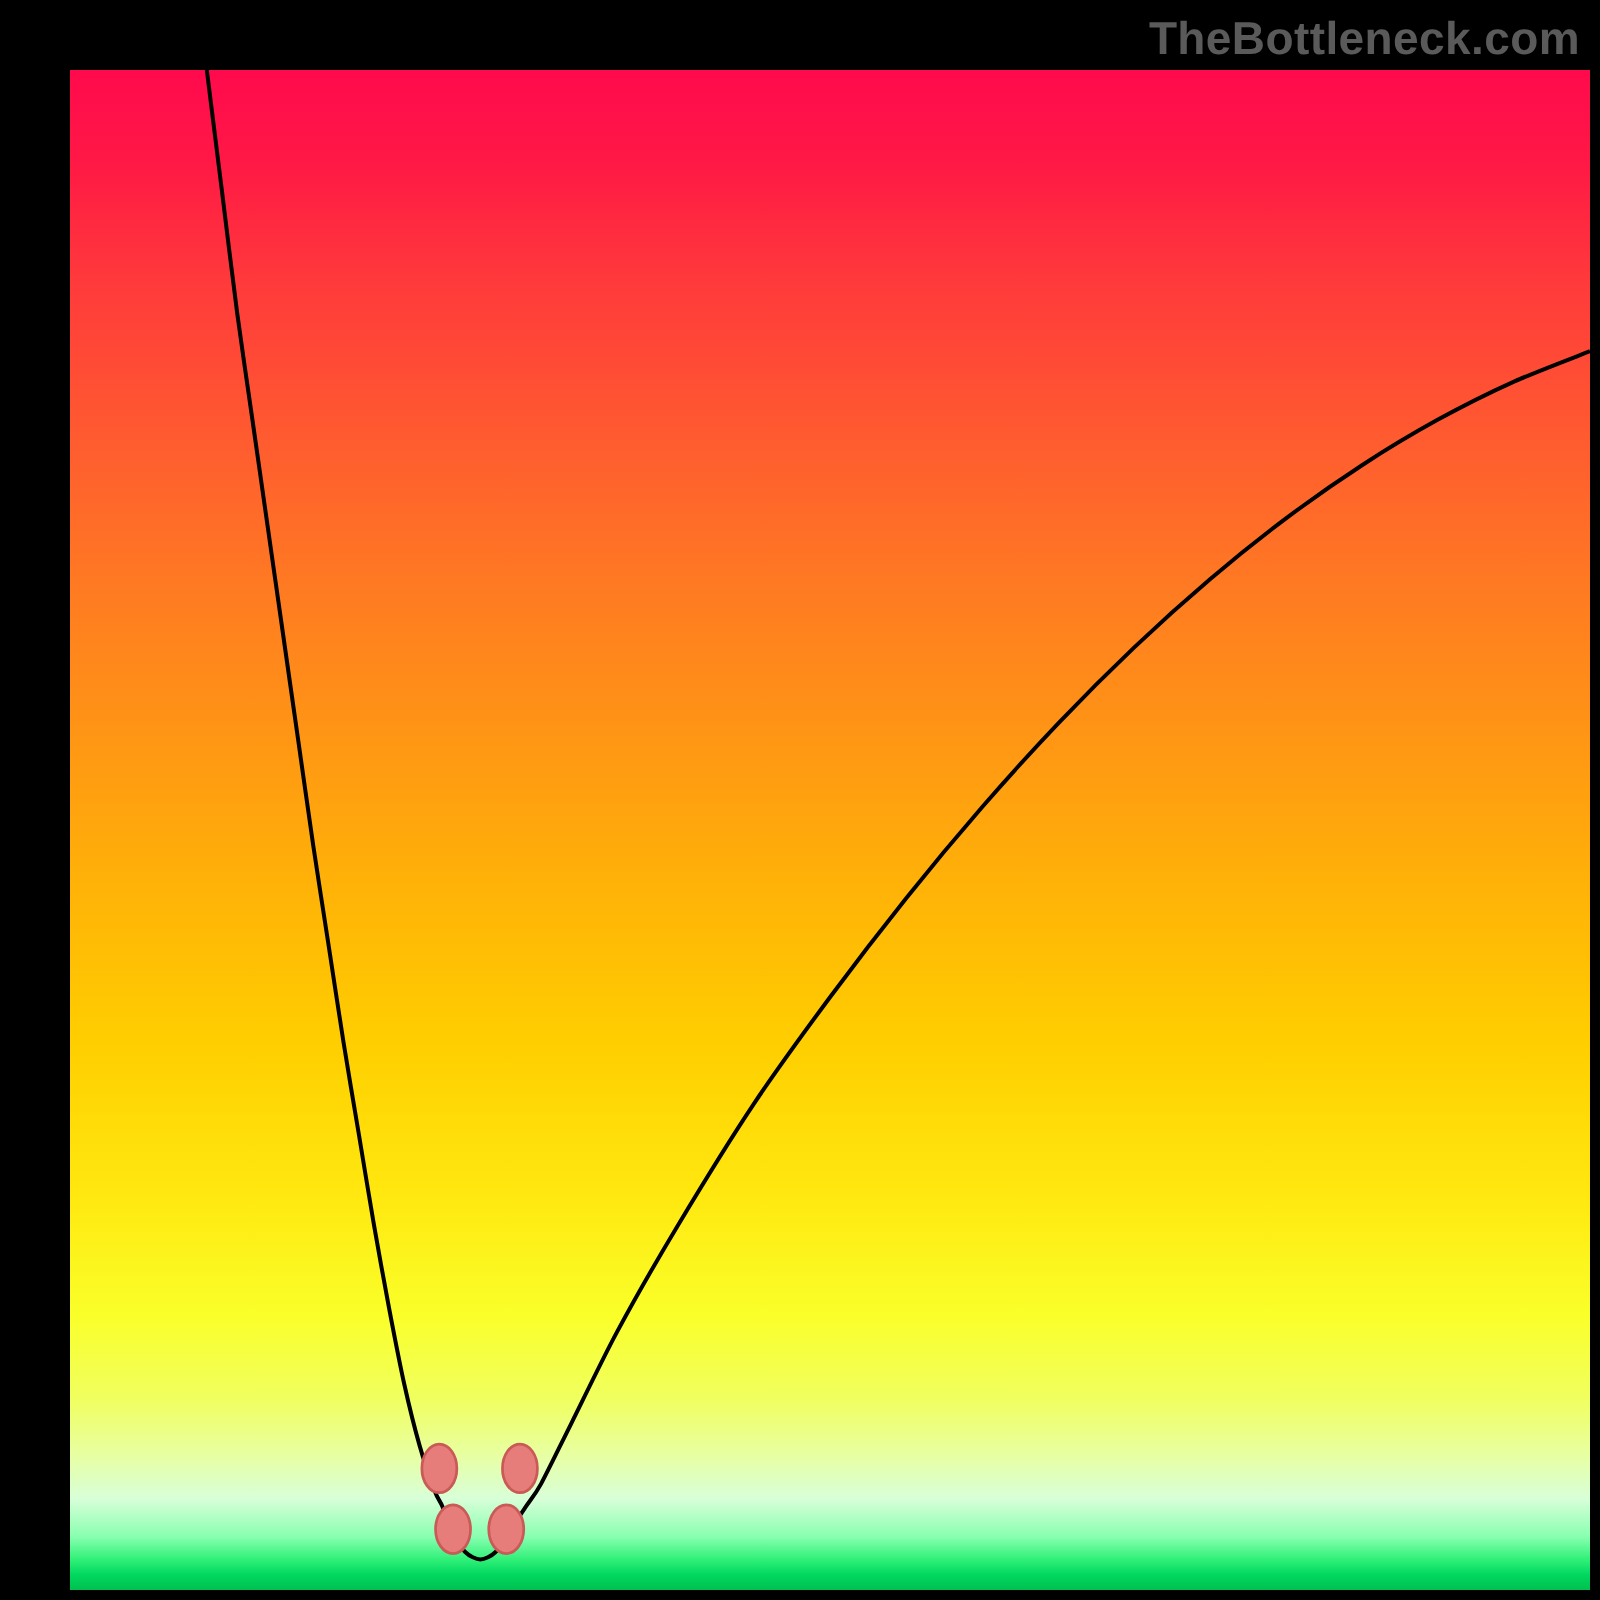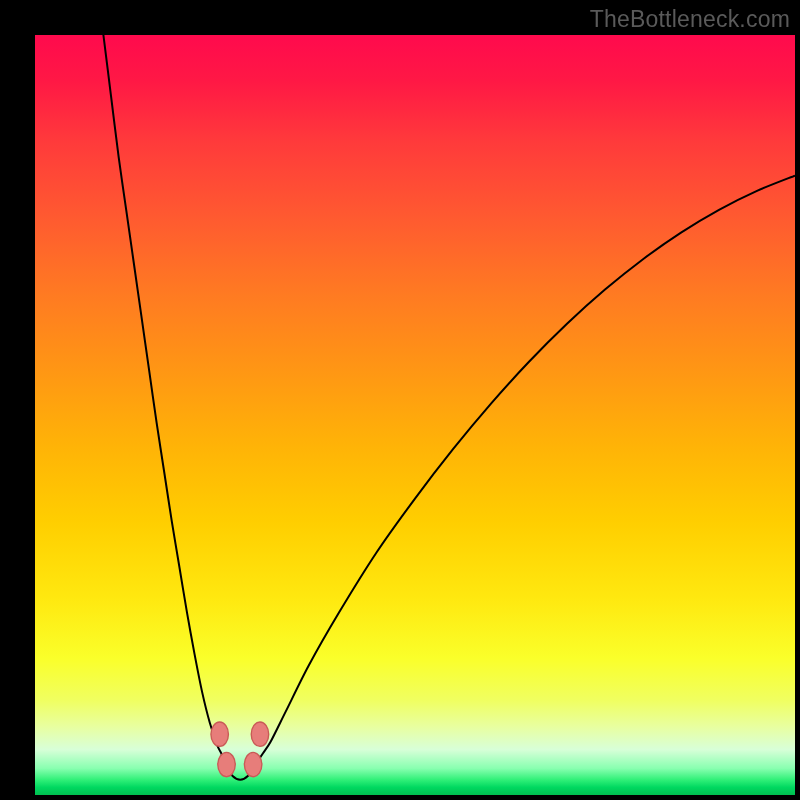--- a/index.html
+++ b/index.html
@@ -57,21 +57,21 @@
     width: 100%;
     height: 100%;
   }
   .watermark {
     position: absolute;
     top: 6px;
     right: 10px;
     color: #5a5a5a;
     font-size: 23px;
     letter-spacing: 0.2px;
-    font-weight: 400;
+    font-weight: 700;
   }
 </style>
 </head>
 <body>
 
 <div class="frame">
   <div class="plot">
     <div class="gradient"></div>
     <svg class="curve" viewBox="0 0 100 100" preserveAspectRatio="none">
       <path id="curve-path" fill="none" stroke="#000000" stroke-width="2" vector-effect="non-scaling-stroke" d="M 9.000 0.000 C 9.133 1.067, 9.733 5.867, 10.000 8.000 C 10.267 10.133, 10.733 14.000, 11.000 16.000 C 11.267 18.000, 11.733 21.133, 12.000 23.000 C 12.267 24.867, 12.733 28.133, 13.000 30.000 C 13.267 31.867, 13.733 35.133, 14.000 37.000 C 14.267 38.867, 14.733 42.133, 15.000 44.000 C 15.267 45.867, 15.733 49.200, 16.000 51.000 C 16.267 52.800, 16.733 55.767, 17.000 57.500 C 17.267 59.233, 17.733 62.333, 18.000 64.000 C 18.267 65.667, 18.733 68.400, 19.000 70.000 C 19.267 71.600, 19.733 74.467, 20.000 76.000 C 20.267 77.533, 20.733 80.100, 21.000 81.500 C 21.267 82.900, 21.733 85.300, 22.000 86.500 C 22.267 87.700, 22.733 89.567, 23.000 90.500 C 23.267 91.433, 23.800 92.967, 24.000 93.500 C 24.200 94.033, 24.367 94.167, 24.500 94.500 C 24.633 94.833, 24.800 95.600, 25.000 96.000 C 25.200 96.400, 25.733 97.233, 26.000 97.500 C 26.267 97.767, 26.733 98.000, 27.000 98.000 C 27.267 98.000, 27.733 97.767, 28.000 97.500 C 28.267 97.233, 28.733 96.400, 29.000 96.000 C 29.267 95.600, 29.733 94.900, 30.000 94.500 C 30.267 94.100, 30.600 93.733, 31.000 93.000 C 31.400 92.267, 32.333 90.333, 33.000 89.000 C 33.667 87.667, 35.067 84.733, 36.000 83.000 C 36.933 81.267, 38.800 78.000, 40.000 76.000 C 41.200 74.000, 43.667 70.000, 45.000 68.000 C 46.333 66.000, 48.667 62.800, 50.000 61.000 C 51.333 59.200, 53.667 56.167, 55.000 54.500 C 56.333 52.833, 58.667 50.033, 60.000 48.500 C 61.333 46.967, 63.667 44.400, 65.000 43.000 C 66.333 41.600, 68.667 39.267, 70.000 38.000 C 71.333 36.733, 73.667 34.633, 75.000 33.500 C 76.333 32.367, 78.667 30.500, 80.000 29.500 C 81.333 28.500, 83.667 26.867, 85.000 26.000 C 86.333 25.133, 88.667 23.733, 90.000 23.000 C 91.333 22.267, 93.667 21.100, 95.000 20.500 C 96.333 19.900, 99.333 18.767, 100.000 18.500"></path>

